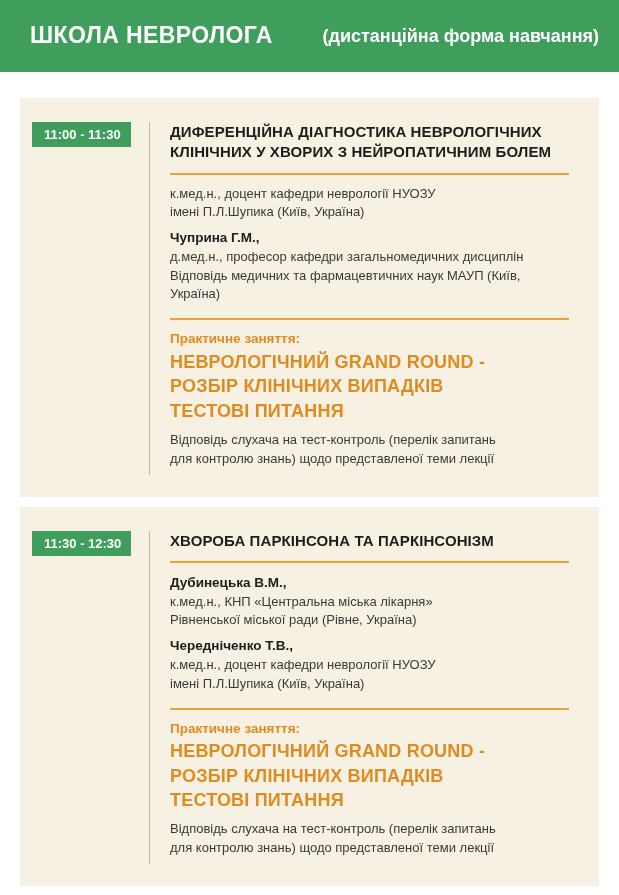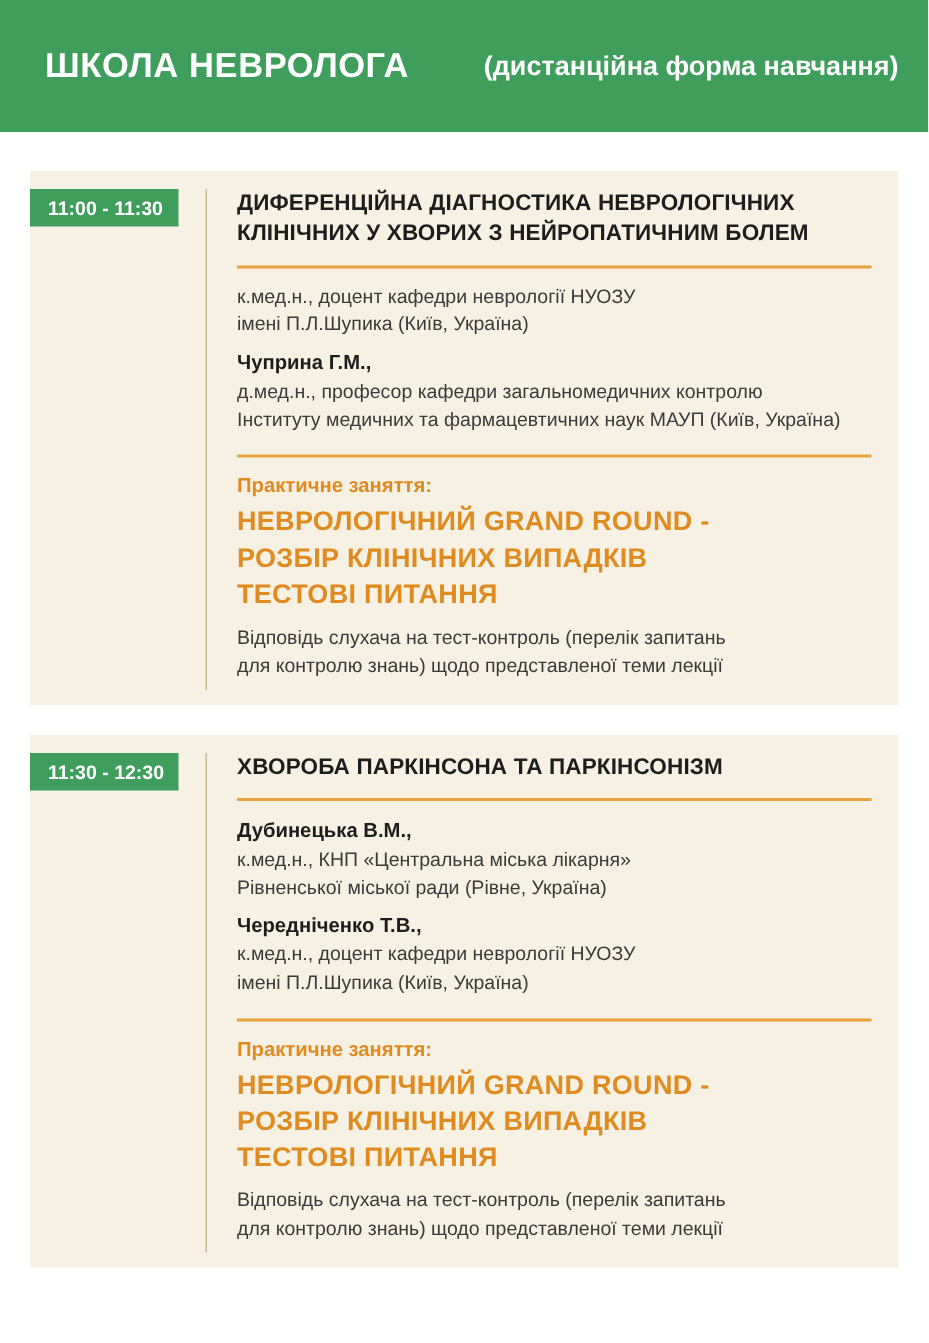--- a/index.html
+++ b/index.html
@@ -13,21 +13,21 @@
     position: relative;
     width: 619px;
     height: 895px;
     background: #ffffff;
     overflow: hidden;
   }
 
   
   .header {
     background: #3f9e5c;
-    height: 88px;
+    height: 72px;
     display: flex;
     align-items: center;
     padding: 0 20px 0 30px;
   }
   .header-title {
     color: #ffffff;
     font-size: 23px;
     font-weight: bold;
     letter-spacing: 0.4px;
     line-height: 1.1;
@@ -41,22 +41,22 @@
     white-space: nowrap;
   }
 
   
   .sessions {
     padding: 26px 20px 0 20px;
   }
   .session {
     position: relative;
     background: #f7f1e4;
-    margin-bottom: 20px;
-    padding: 0;
+    margin-bottom: 10px;
+    padding: 12px;
     display: flex;
     align-items: stretch;
   }
   .time-col {
     width: 117px;
     flex: 0 0 117px;
     position: relative;
   }
   .time-badge {
     position: absolute;
@@ -164,22 +164,22 @@
         <div class="speaker">
           <div class="speaker-desc">
             <span class="line">к.мед.н., доцент кафедри неврології НУОЗУ</span>
             <span class="line">імені П.Л.Шупика (Київ, Україна)</span>
           </div>
         </div>
 
         <div class="speaker">
           <div class="speaker-name">Чуприна Г.М.,</div>
           <div class="speaker-desc">
-            <span class="line">д.мед.н., професор кафедри загальномедичних контролю</span>
-            <span class="line">Інституту медичних та фармацевтичних наук МАУП (Київ, Україна)</span>
+            <span class="line">д.мед.н., професор кафедри загальномедичних дисциплін</span>
+            <span class="line">Відповідь медичних та фармацевтичних наук МАУП (Київ, Україна)</span>
           </div>
         </div>
 
         <div class="practice-block">
           <div class="rule"></div>
           <div class="practice-label">Практичне заняття:</div>
           <div class="practice-title">
             <span class="line">НЕВРОЛОГІЧНИЙ GRAND ROUND -</span>
             <span class="line">РОЗБІР КЛІНІЧНИХ ВИПАДКІВ</span>
             <span class="line">ТЕСТОВІ ПИТАННЯ</span>

